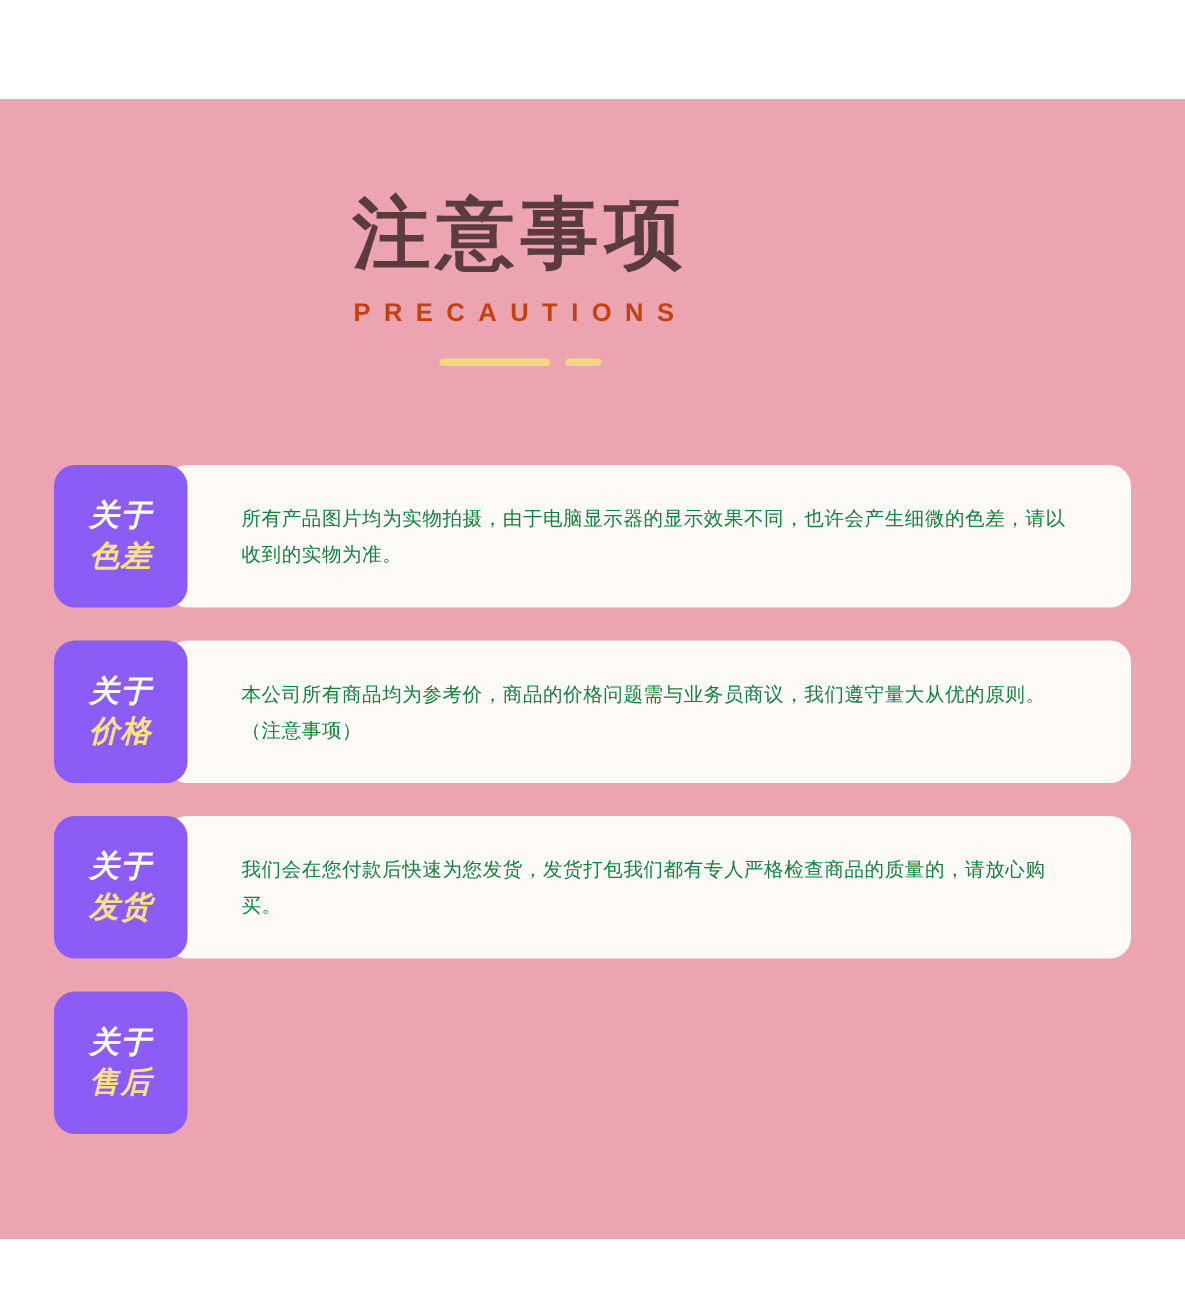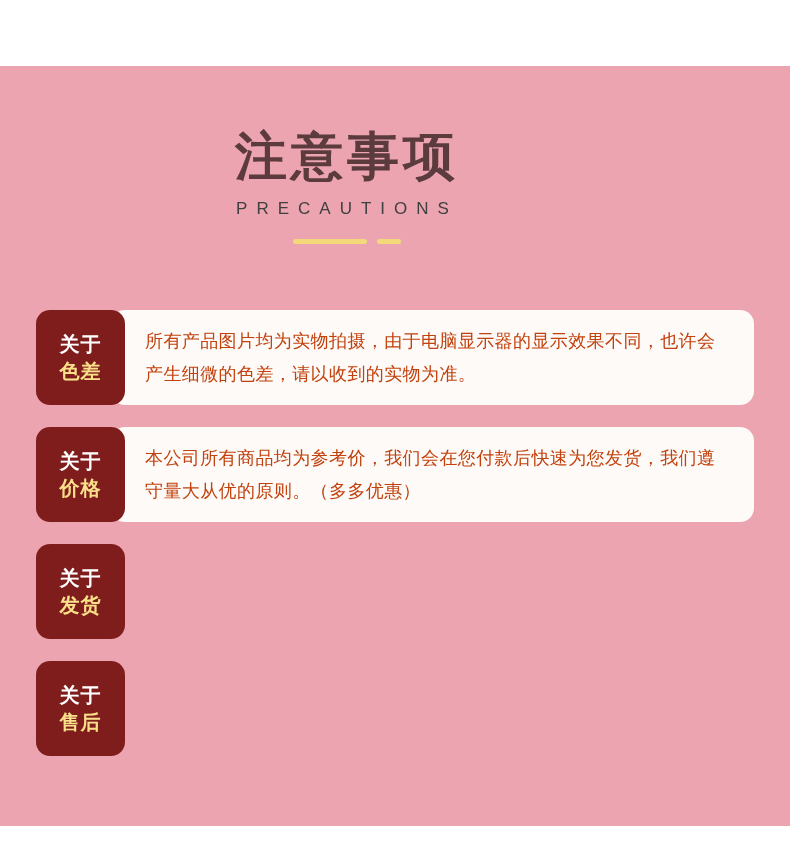--- a/index.html
+++ b/index.html
@@ -39,23 +39,23 @@
     padding-top: 62px;
     font-size: 52px;
     font-weight: bold;
     color: #5c3b3f;
     letter-spacing: 4px;
     line-height: 1.1;
   }
   .subtitle {
     margin: 14px 0 0 0;
     font-size: 17px;
-    color: #404040;
+    color: #c2410c;
     letter-spacing: 9px;
-    font-weight: normal;
+    font-weight: bold;
   }
   .rule {
     margin: 20px auto 0 auto;
     width: 108px;
     height: 5px;
     position: relative;
   }
   .rule .seg1 {
     position: absolute;
     left: 0;
@@ -85,53 +85,54 @@
     display: flex;
     align-items: stretch;
     height: 95px;
     margin-bottom: 22px;
   }
   .tag {
     position: relative;
     z-index: 2;
     flex: 0 0 89px;
     width: 89px;
-    background: #7f1d1d;
+    background: #8b5cf6;
     border-radius: 14px;
     color: #ffffff;
     display: flex;
     flex-direction: column;
     align-items: center;
     justify-content: center;
     font-size: 20px;
     font-weight: bold;
     line-height: 1.35;
     letter-spacing: 1px;
+    font-style: italic;
   }
   .tag .l2 {
     color: #fbe08a;
     text-align: center;
   }
   .body {
     position: relative;
     z-index: 1;
     flex: 1 1 auto;
     margin-left: -14px;
     background: #fdfaf8;
     border-radius: 14px;
     display: flex;
     align-items: center;
     padding: 0 24px 0 34px;
     box-sizing: border-box;
   }
   .body p {
-    margin: 0;
-    font-size: 18px;
+    margin: 16px;
+    font-size: 13px;
     line-height: 1.78;
-    color: #c2410c;
+    color: #15803d;
     letter-spacing: 0.4px;
   }
 </style>
 </head>
 <body>
 
 <div class="page">
   <div class="band"></div>
 
   <div class="header">
@@ -154,28 +155,31 @@
         <p>所有产品图片均为实物拍摄，由于电脑显示器的显示效果不同，也许会产生细微的色差，请以收到的实物为准。</p>
       </div>
     </div>
 
     <div class="row">
       <div class="tag">
         <span class="l1">关于</span>
         <span class="l2">价格</span>
       </div>
       <div class="body">
-        <p>本公司所有商品均为参考价，我们会在您付款后快速为您发货，我们遵守量大从优的原则。（多多优惠）</p>
+        <p>本公司所有商品均为参考价，商品的价格问题需与业务员商议，我们遵守量大从优的原则。（注意事项）</p>
       </div>
     </div>
 
     <div class="row">
       <div class="tag">
         <span class="l1">关于</span>
         <span class="l2">发货</span>
+      </div>
+      <div class="body">
+        <p>我们会在您付款后快速为您发货，发货打包我们都有专人严格检查商品的质量的，请放心购买。</p>
       </div>
     </div>
 
     <div class="row">
       <div class="tag">
         <span class="l1">关于</span>
         <span class="l2">售后</span>
       </div>
     </div>
 

